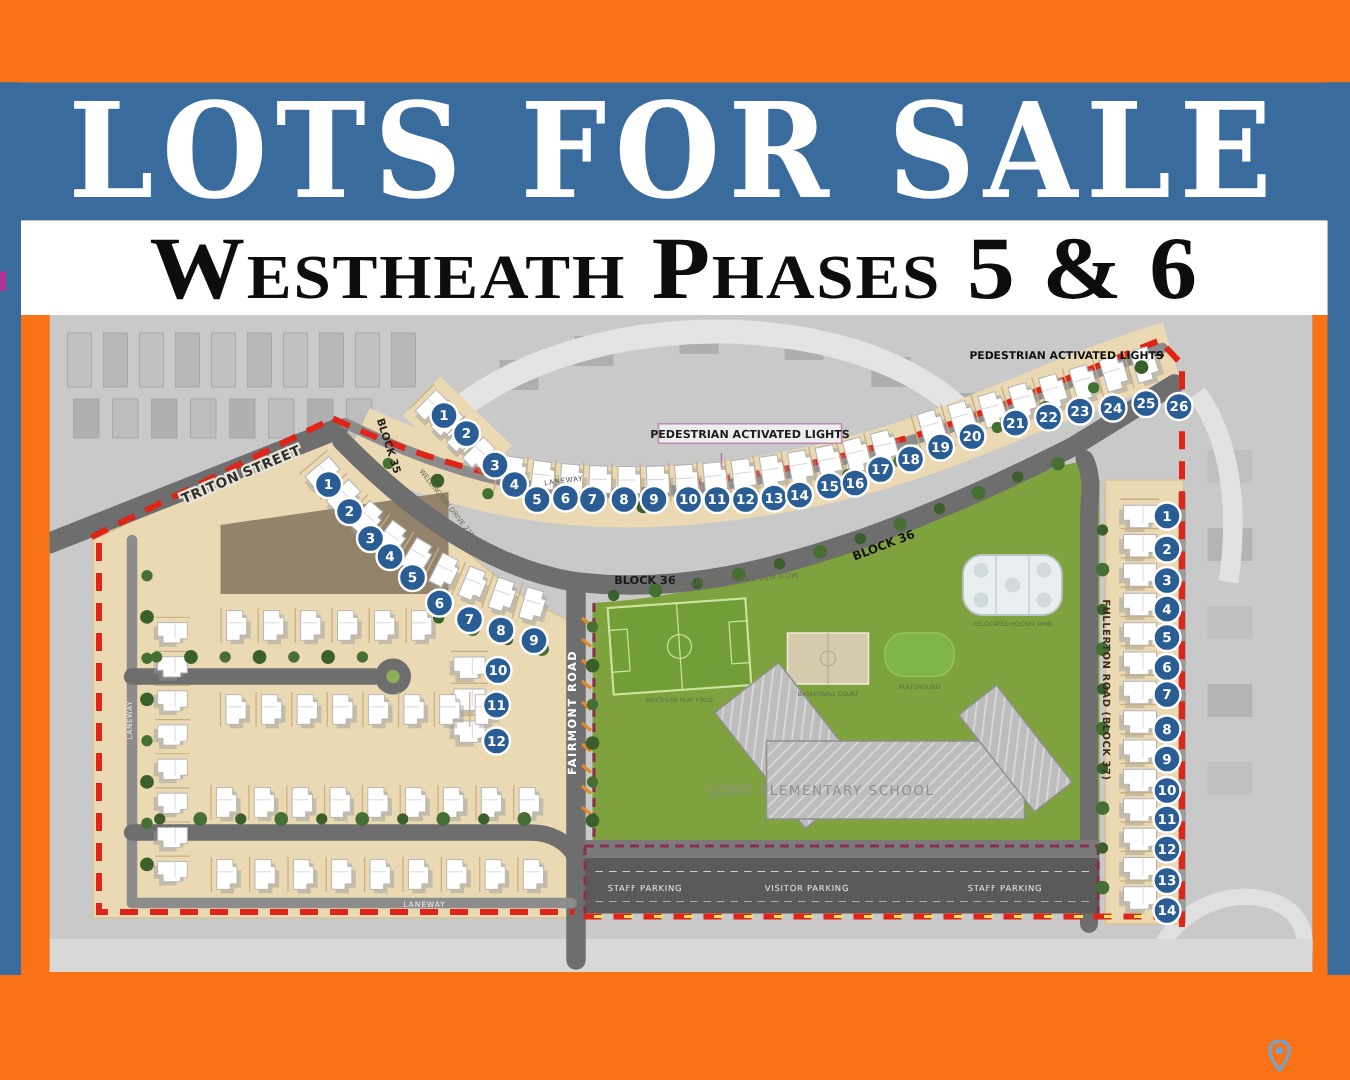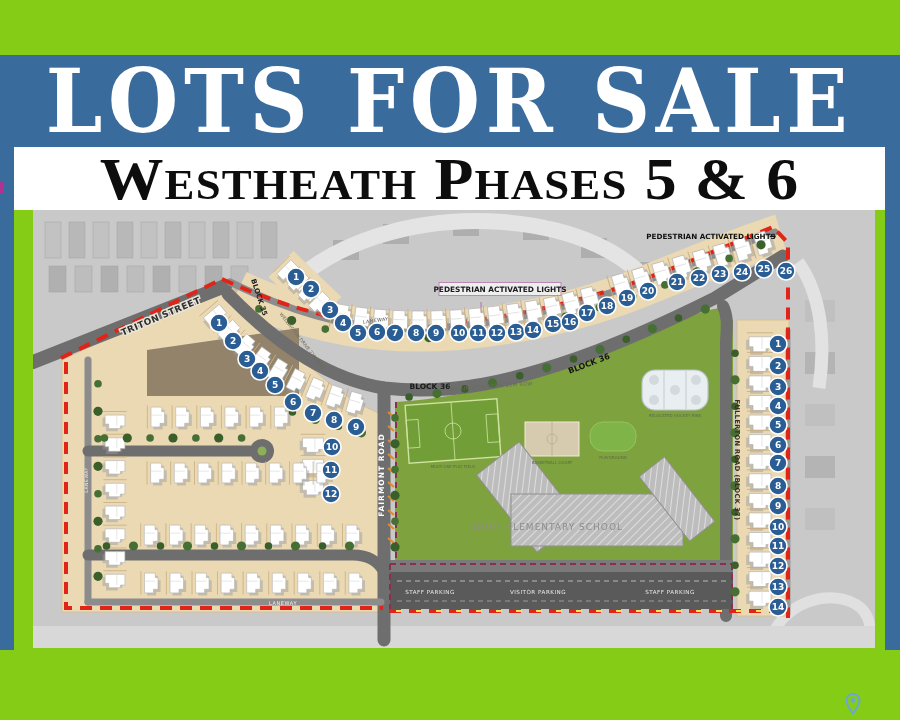--- a/index.html
+++ b/index.html
@@ -1,16 +1,16 @@
 <!DOCTYPE html>
 <html><head>
 <meta charset="utf-8">
 <style>
   html,body{margin:0;padding:0;background:#ffffff;}
-  #page{position:relative;width:900px;height:720px;background:#84cc16;overflow:hidden;
+  #page{position:relative;width:900px;height:720px;background:#f97316;overflow:hidden;
         font-family:"Liberation Sans",sans-serif;}
   
   #banner{position:absolute;left:0;top:55px;width:900px;height:92px;background:#3a6b9d;
           display:flex;align-items:center;justify-content:center;}
   #banner .t{color:#ffffff;font-family:"DejaVu Serif",serif;font-weight:bold;font-size:72px;
           letter-spacing:5px;white-space:nowrap;transform:scale(1.12,1.22);line-height:1;}
   #sidebar-left,#sidebar-right{position:absolute;top:55px;width:14px;height:595px;background:#3a6b9d;}
   #sidebar-left{left:0;} #sidebar-right{left:885px;width:15px;}
   #subtitle{position:absolute;left:14px;top:147px;width:871px;height:63px;background:#ffffff;
           display:flex;align-items:center;justify-content:center;}

